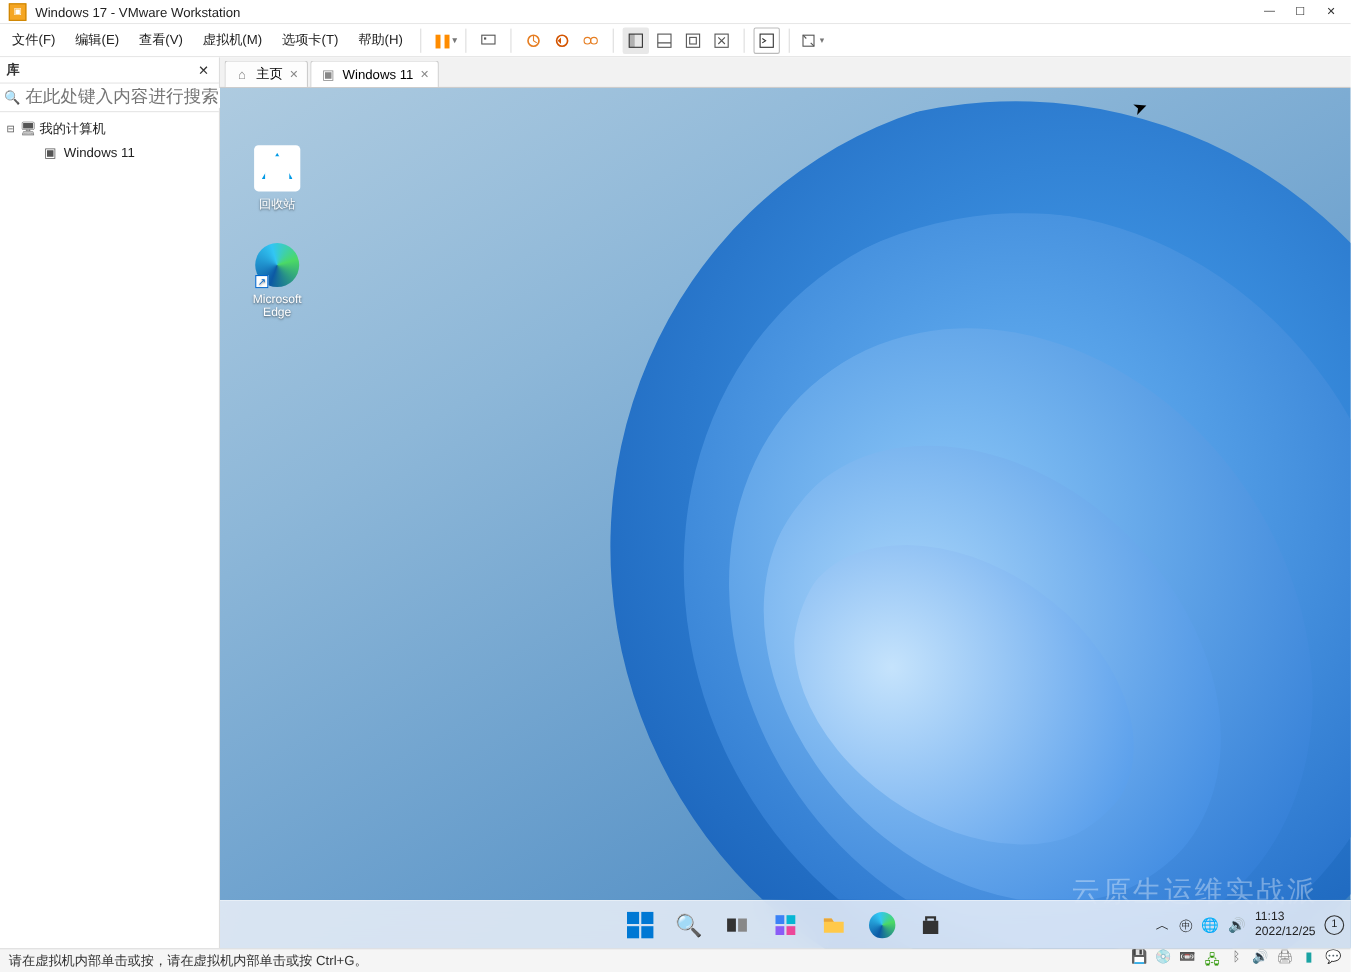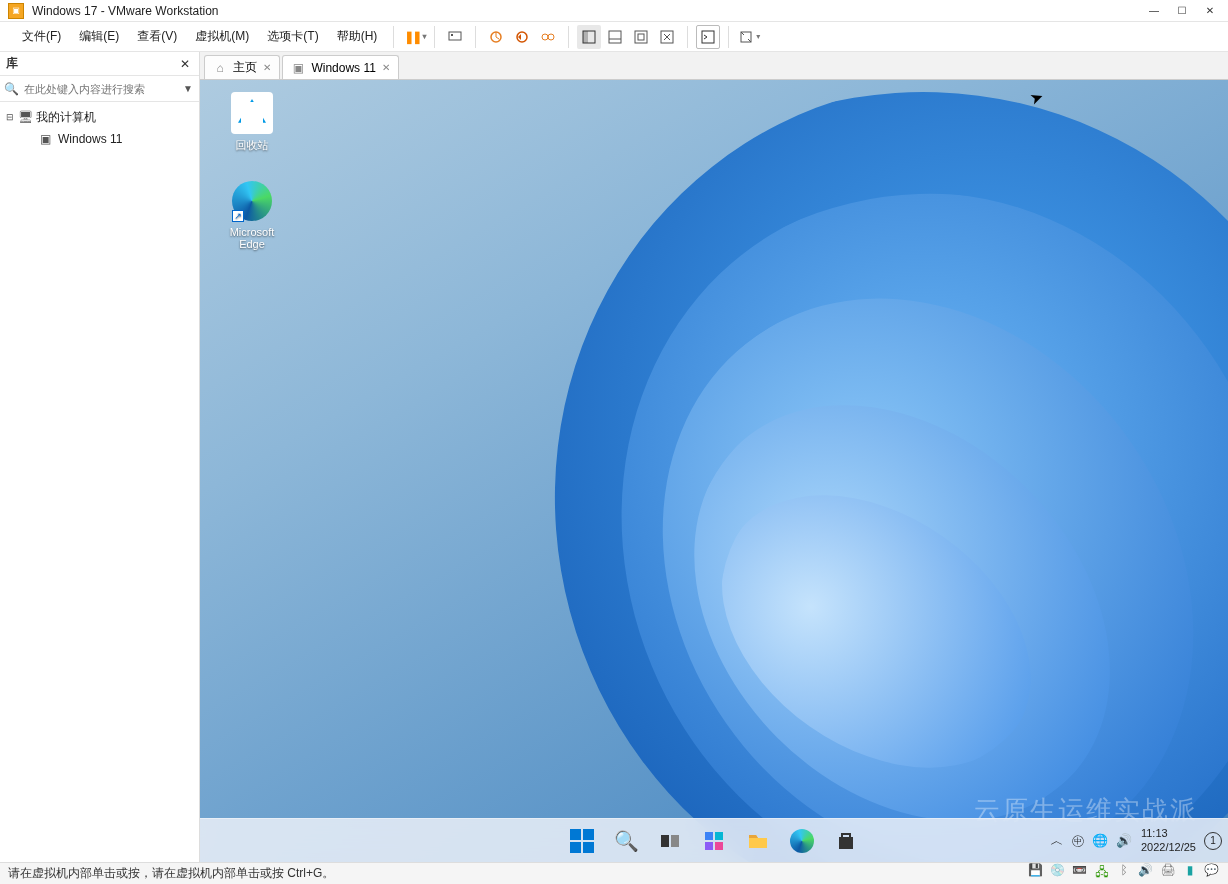--- a/index.html
+++ b/index.html
@@ -6,39 +6,39 @@
 body { width: 1228px; height: 884px; background: #fff; display: flex; flex-direction: column; overflow: hidden; font-size: 12px; }
 
 
 .titlebar { height: 22px; display: flex; align-items: center; background: #fff; border-bottom: 1px solid #e5e5e5; padding: 0 4px; }
 .titlebar .app-icon { width: 16px; height: 16px; background: #f5a623; border: 1px solid #cc8400; margin: 0 8px 0 4px; display: flex; align-items: center; justify-content: center; font-size: 8px; color: #fff; }
 .titlebar .title { flex: 1; font-size: 12px; color: #222; }
 .titlebar .wc { display: flex; gap: 0; }
 .titlebar .wc div { width: 28px; height: 20px; display: flex; align-items: center; justify-content: center; font-size: 10px; color: #333; cursor: pointer; }
 
 
-.menubar { height: 30px; display: flex; align-items: center; background: #fff; border-bottom: 1px solid #e5e5e5; padding: 0 14px; gap: 2px; }
+.menubar { height: 30px; display: flex; align-items: center; background: #fff; border-bottom: 1px solid #e5e5e5; padding: 0 3px; gap: 2px; }
 .menubar .menu-item { padding: 4px 8px; font-size: 12px; color: #222; cursor: pointer; }
 .menubar .sep { width: 1px; height: 22px; background: #ddd; margin: 0 6px; }
 .menubar .tb-btn { width: 24px; height: 24px; display: flex; align-items: center; justify-content: center; cursor: pointer; color: #555; font-size: 14px; border-radius: 2px; }
 .menubar .tb-btn.suspend { color: #ff8c00; font-weight: bold; font-size: 12px; letter-spacing: -2px; }
 .menubar .tb-btn svg { width: 16px; height: 16px; }
 .menubar .dd::after { content: "▾"; font-size: 8px; color: #777; margin-left: 2px; }
 
 
 .main { flex: 1; display: flex; overflow: hidden; }
 
 
 .library { width: 200px; border-right: 1px solid #ddd; display: flex; flex-direction: column; background: #fff; }
 .lib-header { height: 24px; display: flex; align-items: center; padding: 0 6px; border-bottom: 1px solid #e5e5e5; font-size: 12px; color: #333; }
 .lib-header .lib-title { flex: 1; font-weight: bold; }
 .lib-header .close { width: 16px; height: 16px; display: flex; align-items: center; justify-content: center; cursor: pointer; font-size: 12px; }
 .lib-search { display: flex; align-items: center; height: 26px; border-bottom: 1px solid #e5e5e5; padding: 0 4px; }
 .lib-search .search-icon { width: 16px; text-align: center; color: #777; font-size: 12px; }
-.lib-search input { flex: 1; border: none; outline: none; font-size: 11px; color: #666; padding: 0 4px; }
+.lib-search input { flex: 1; border: none; outline: none; font-size: 16px; color: #666; padding: 0 4px; }
 .lib-search .dd-icon { width: 14px; text-align: center; color: #555; font-size: 10px; cursor: pointer; }
 .lib-tree { flex: 1; padding: 4px 0; }
 .tree-row { display: flex; align-items: center; height: 22px; padding: 0 6px; cursor: pointer; font-size: 12px; color: #222; }
 .tree-row.child { padding-left: 40px; }
 .tree-row .toggle { width: 12px; font-size: 9px; color: #555; }
 .tree-row .node-icon { width: 18px; color: #555; }
 
 
 .vm-area { flex: 1; display: flex; flex-direction: column; background: #f7f7f7; }
 .tabstrip { height: 28px; display: flex; align-items: flex-end; background: #f2f2f2; border-bottom: 1px solid #ccc; padding: 0 4px; gap: 2px; }
@@ -50,21 +50,21 @@
 
 .guest { flex: 1; position: relative; overflow: hidden; background: linear-gradient(150deg, #aecbe0 0%, #8db7d8 30%, #3a7ebd 100%); }
 .bloom { position: absolute; right: -120px; bottom: -80px; width: 1100px; height: 900px; }
 .bloom div { position: absolute; border-radius: 50%; }
 .bloom .p1 { width: 850px; height: 850px; right: 0; bottom: 0; background: radial-gradient(circle at 60% 40%, #4aa3f0 0%, #0a4da8 100%); transform: rotate(-15deg); clip-path: ellipse(48% 50% at 55% 50%); }
 .bloom .p2 { width: 700px; height: 720px; right: 60px; bottom: 30px; background: radial-gradient(circle at 55% 35%, #6bb6f5 0%, #1560c0 100%); clip-path: ellipse(46% 50% at 52% 50%); transform: rotate(-25deg); }
 .bloom .p3 { width: 560px; height: 600px; right: 140px; bottom: 60px; background: radial-gradient(circle at 50% 30%, #8cc8f8 0%, #2270d0 100%); clip-path: ellipse(44% 50% at 50% 50%); transform: rotate(-35deg); }
 .bloom .p4 { width: 420px; height: 470px; right: 230px; bottom: 100px; background: radial-gradient(circle at 45% 30%, #a9d6fa 0%, #3080de 100%); clip-path: ellipse(42% 50% at 48% 50%); transform: rotate(-45deg); }
 .bloom .p5 { width: 290px; height: 340px; right: 320px; bottom: 150px; background: radial-gradient(circle at 40% 30%, #c5e3fc 0%, #4290e8 100%); clip-path: ellipse(40% 50% at 46% 50%); transform: rotate(-55deg); }
 
-.desktop-icon { position: absolute; width: 76px; text-align: center; color: #fff; font-size: 11px; text-shadow: 0 1px 2px rgba(0,0,0,0.6); cursor: pointer; }
+.desktop-icon { position: absolute; width: 76px; text-align: center; color: #fff; font-size: 11px; text-shadow: 0 1px 2px rgba(0,0,0,0.6); cursor: pointer; margin-top: 40px; }
 .desktop-icon .icon-box { width: 42px; height: 42px; margin: 0 auto 4px; background: #fff; border-radius: 4px; display: flex; align-items: center; justify-content: center; }
 .desktop-icon.recycle { left: 14px; top: 12px; }
 .desktop-icon.recycle .icon-box::before { content: ""; width: 22px; height: 22px; border: 3px solid #0099e5; border-radius: 3px; transform: rotate(0deg); clip-path: polygon(50% 0, 100% 85%, 0 85%); }
 .desktop-icon.edge { left: 14px; top: 100px; }
 .desktop-icon.edge .icon-box { background: transparent; }
 .desktop-icon.edge .icon-box::before { content: ""; width: 40px; height: 40px; border-radius: 50%; background: conic-gradient(from 200deg, #0c59a4, #32c6f4 40%, #4bd965 65%, #0c59a4); display: block; }
 .desktop-icon.edge .shortcut { position: absolute; left: 18px; top: 30px; width: 12px; height: 12px; background: #fff; border: 1px solid #0066cc; font-size: 9px; color: #0066cc; display: flex; align-items: center; justify-content: center; }
 
 .cursor { position: absolute; left: 830px; top: 8px; font-size: 16px; color: #000; transform: rotate(-20deg); }
 

